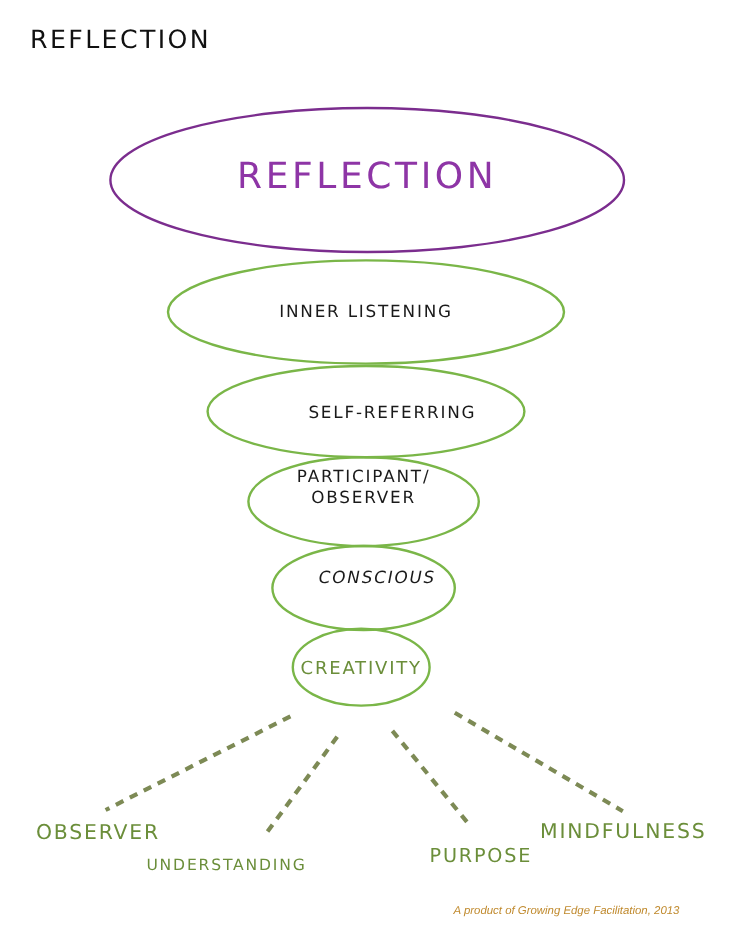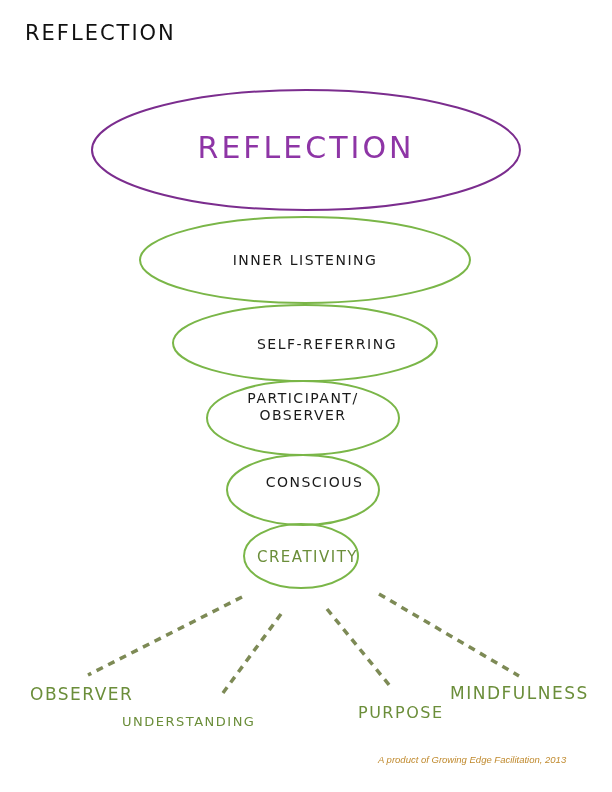--- a/index.html
+++ b/index.html
@@ -32,23 +32,23 @@
 </svg>
 
 <div class="label" style="left:106px;width:400px;top:130px;font-size:30px;color:#8e35a6;letter-spacing:3px;">REFLECTION</div>
 
 <div class="label dark" style="left:140px;width:330px;top:252px;">INNER LISTENING</div>
 <div class="label dark" style="left:173px;width:308px;top:336px;">SELF-REFERRING</div>
 <div class="label dark" style="left:207px;width:192px;top:390px;">
   <div>PARTICIPANT/</div>
   <div>OBSERVER</div>
 </div>
-<div class="label dark" style="left:227px;width:175px;top:474px;">
+<div class="label dark" style="left:227px;width:175px;top:474px;font-style:italic;">
   <div>CONSCIOUS</div>
 </div>
-<div class="label green" style="left:244px;width:114px;top:548px;font-size:15px;text-align:right;">CREATIVITY</div>
+<div class="label green" style="left:244px;width:114px;top:548px;font-size:15px;">CREATIVITY</div>
 
 <div class="label green" style="left:30px;top:684px;font-size:17px;text-align:left;">OBSERVER</div>
 <div class="label green" style="left:122px;top:714px;font-size:13px;text-align:left;">UNDERSTANDING</div>
 <div class="label green" style="left:358px;top:703px;font-size:16px;text-align:right;">PURPOSE</div>
 <div class="label green" style="left:450px;top:683px;font-size:17px;text-align:right;">MINDFULNESS</div>
 
 <div class="footer">A product of Growing Edge Facilitation, 2013</div>
 
 </body></html>

